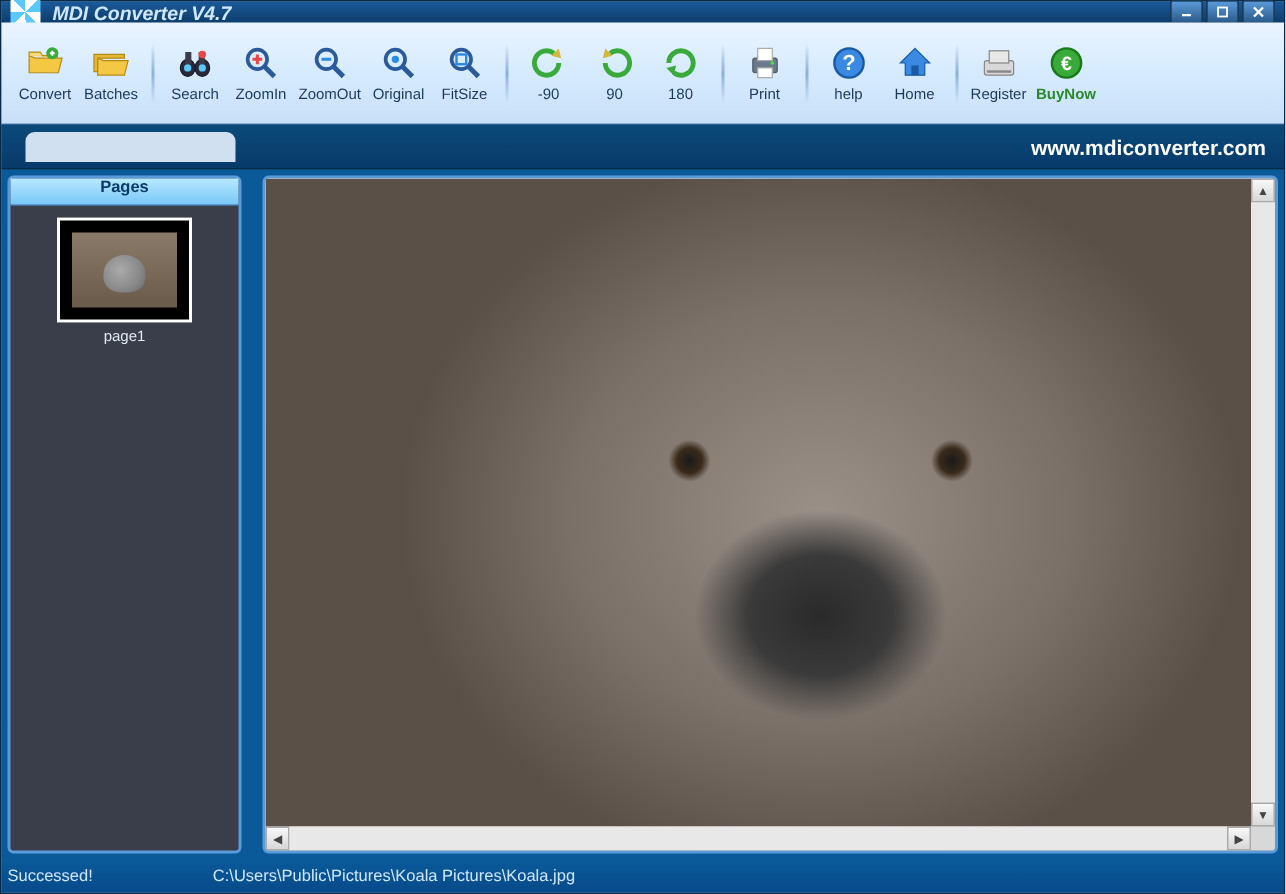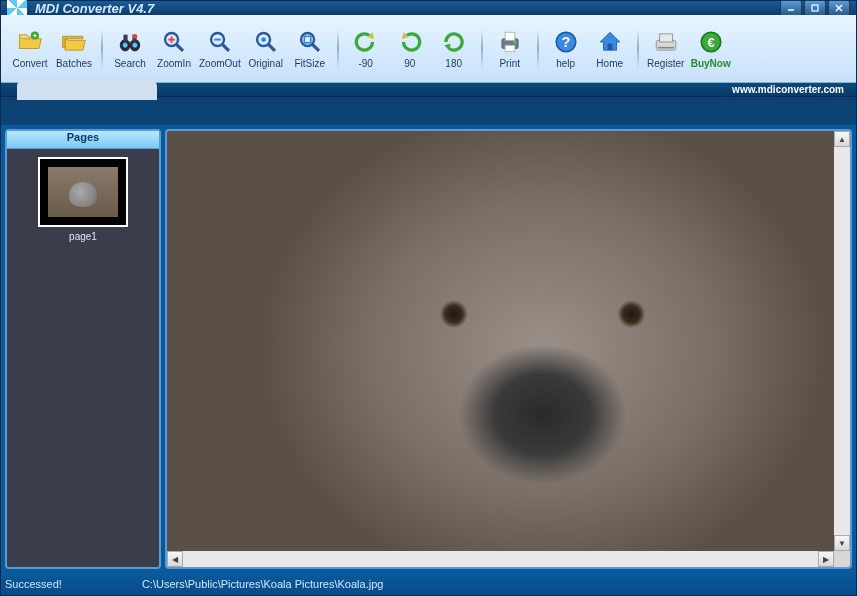--- a/index.html
+++ b/index.html
@@ -10,23 +10,23 @@
 .title { font-size: 13px; font-style: italic; font-weight: 600; color: #d0e8ff; }
 .win-controls { margin-left: auto; display: flex; gap: 2px; }
 .win-btn { width: 22px; height: 16px; background: linear-gradient(to bottom, #5a9ad8, #2a5a8a); border: 1px solid #1a3a5a; border-radius: 2px; color: #fff; font-size: 10px; display: flex; align-items: center; justify-content: center; cursor: pointer; }
 .win-btn svg { width: 10px; height: 10px; }
 .toolbar { height: 68px; background: linear-gradient(to bottom, #eaf4ff 0%, #d8ecff 45%, #c8e0f8 100%); display: flex; align-items: center; padding: 4px 8px; gap: 2px; border-bottom: 1px solid #8ab0d8; }
 .tool-btn { display: flex; flex-direction: column; align-items: center; justify-content: center; min-width: 42px; height: 58px; cursor: pointer; border-radius: 3px; padding: 2px; }
 .tool-icon { width: 28px; height: 28px; display: flex; align-items: center; justify-content: center; }
 .tool-label { font-size: 10px; color: #1a3a5a; margin-top: 2px; white-space: nowrap; }
 .tool-label.buy { color: #2a8a2a; font-weight: 700; }
 .sep { width: 2px; height: 40px; background: linear-gradient(to bottom, transparent, #8ab0d8, transparent); margin: 0 4px; }
-.urlbar { height: 14px; background: linear-gradient(to bottom, #0a4a7a, #083a6a); border-bottom: 1px solid #052a4a; display: flex; align-items: center; justify-content: flex-end; padding: 0 12px; color: #fff; font-size: 10px; font-weight: 600; }
+.urlbar { height: 30px; background: linear-gradient(to bottom, #0a4a7a, #083a6a); border-bottom: 1px solid #052a4a; display: flex; align-items: center; justify-content: flex-end; padding: 0 12px; color: #fff; font-size: 14px; font-weight: 600; }
 .urlbar .tab { width: 140px; height: 20px; background: #d0e0f0; border-radius: 6px 6px 0 0; margin-right: auto; margin-left: 4px; }
-.body { flex: 1; display: flex; background: #0a5a9a; padding: 4px; gap: 4px; margin-top: 28px; }
+.body { flex: 1; display: flex; background: #0a5a9a; padding: 4px; gap: 14px; }
 .sidebar { width: 156px; background: #3a3d4a; border: 2px solid #5a9ad8; border-radius: 4px; display: flex; flex-direction: column; }
 .sidebar-header { height: 18px; background: linear-gradient(to bottom, #b8e8ff, #7ac8f8); text-align: center; font-size: 11px; font-weight: 600; color: #0a3a6a; border-bottom: 1px solid #5a9ad8; }
 .sidebar-content { flex: 1; padding: 8px; display: flex; flex-direction: column; align-items: center; overflow: auto; text-align: center; }
 .thumb { width: 90px; height: 70px; background: #000; border: 2px solid #fff; display: flex; align-items: center; justify-content: center; cursor: pointer; }
 .thumb-inner { width: 70px; height: 50px; background: linear-gradient(to bottom, #8a7a6a 0%, #6a5a4a 100%); position: relative; overflow: hidden; }
 .thumb-inner::after { content: ""; position: absolute; left: 30%; top: 30%; width: 40%; height: 50%; background: radial-gradient(circle at 40% 40%, #aaa 0%, #888 60%, #666 100%); border-radius: 50% 50% 40% 40%; }
 .thumb-label { font-size: 10px; color: #e0e8f0; margin-top: 4px; }
 .main { flex: 1; background: #c8d8e8; border: 2px solid #5a9ad8; border-radius: 4px; display: flex; flex-direction: column; position: relative; overflow: hidden; }
 .viewer { flex: 1; background: #fff; margin: 0; position: relative; overflow: hidden; }
 .image { position: absolute; inset: 0; background:

